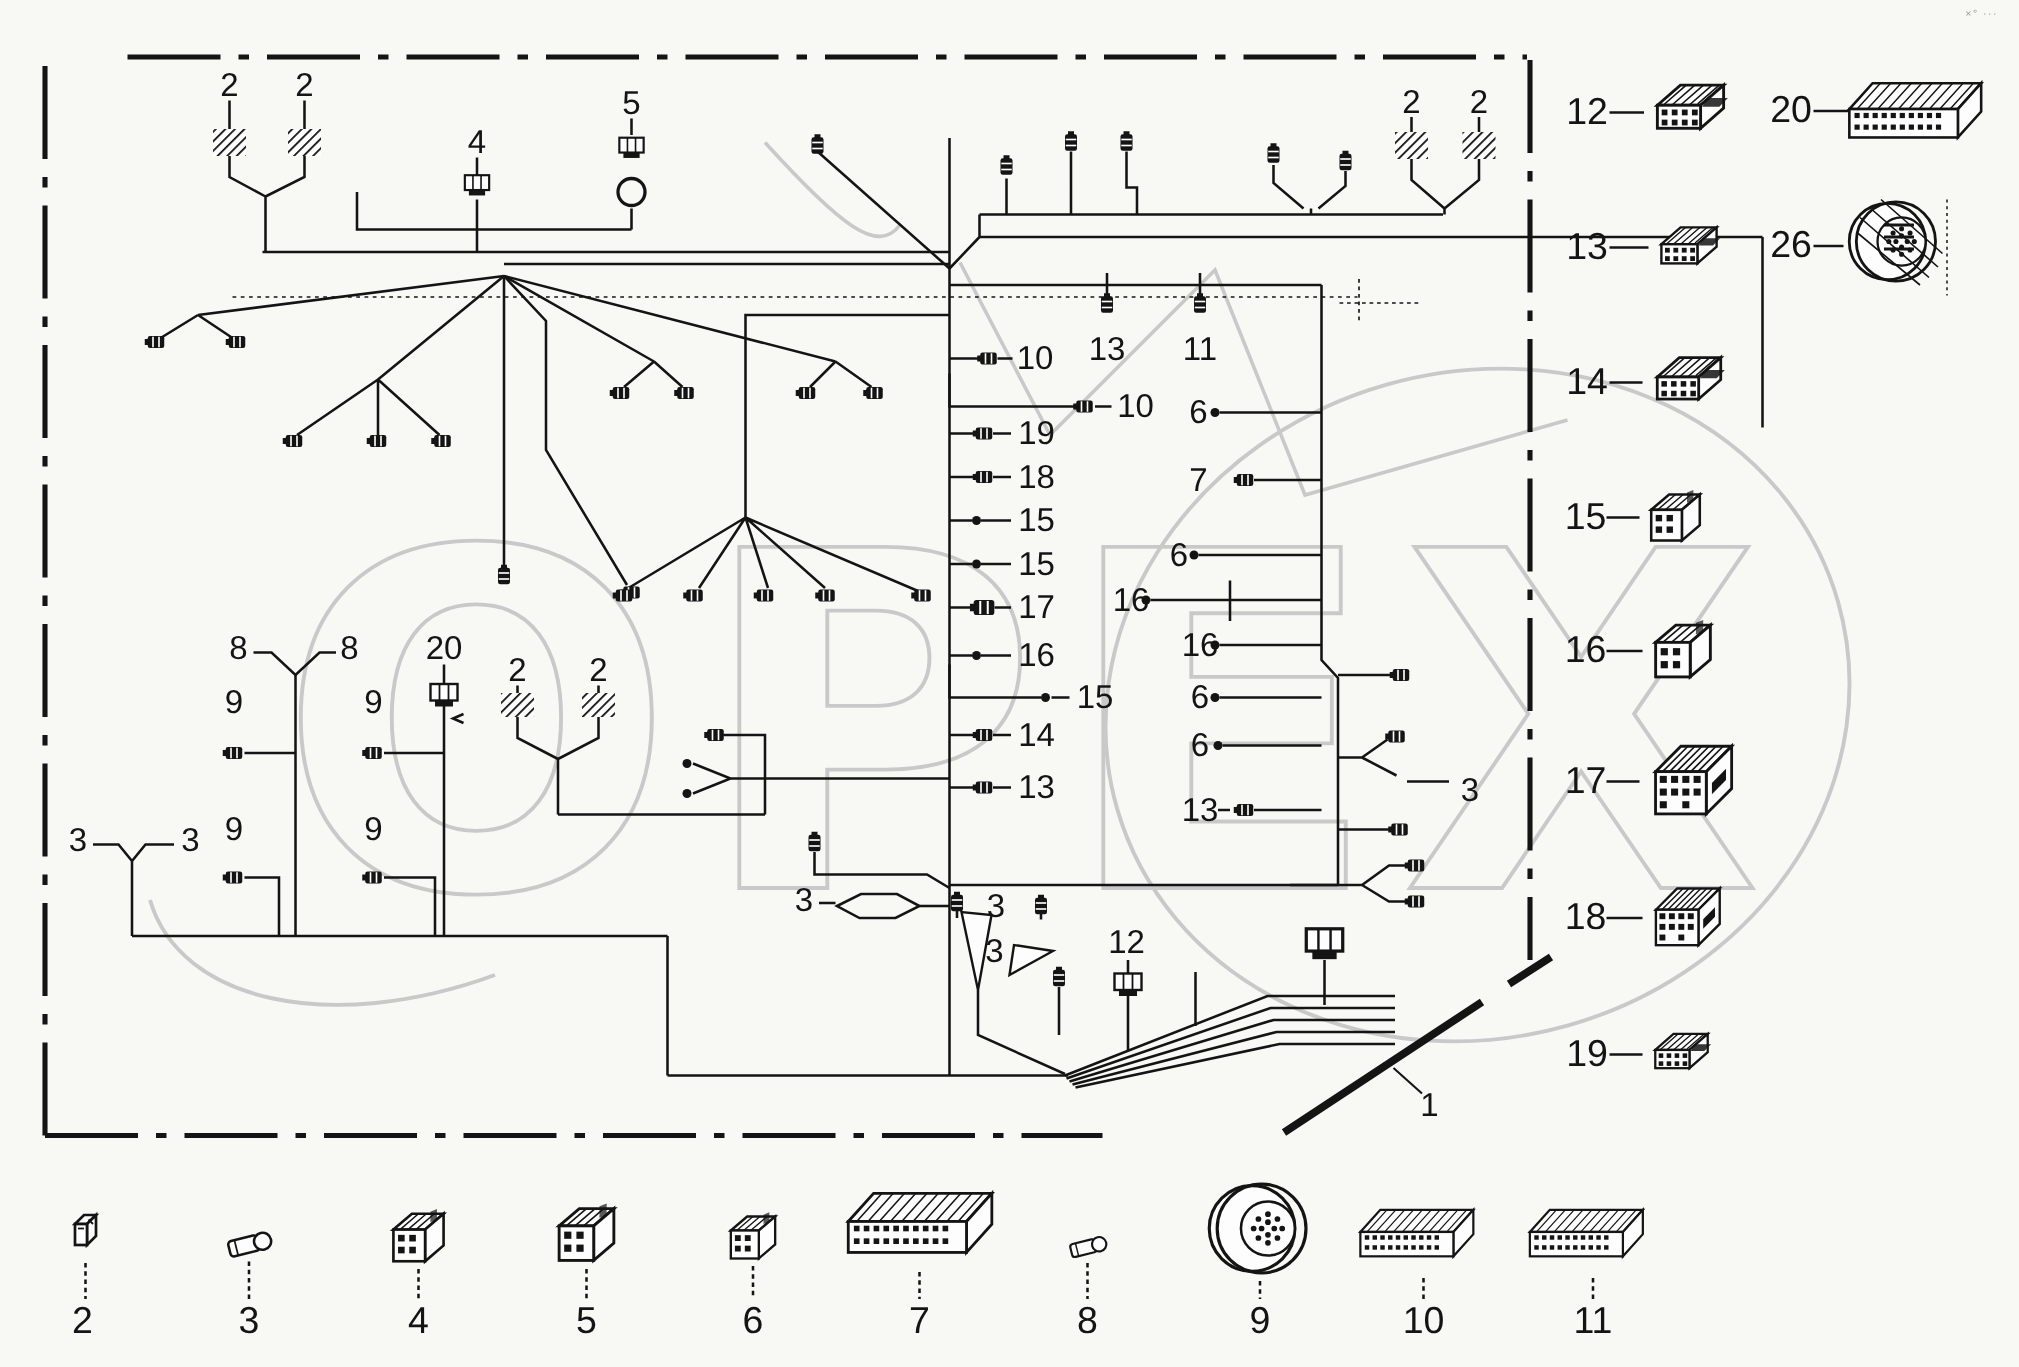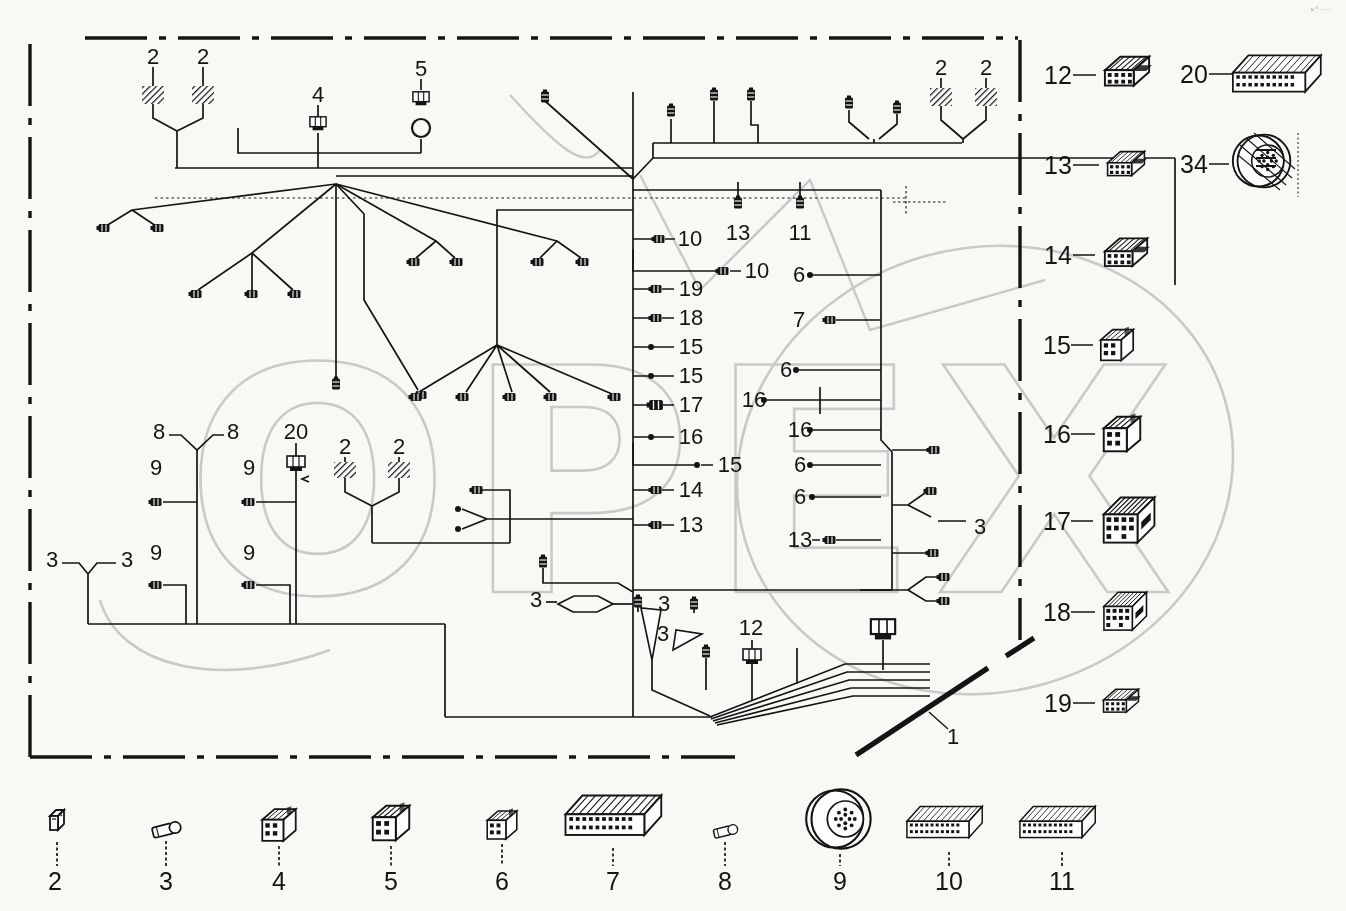--- a/index.html
+++ b/index.html
@@ -470,21 +470,21 @@
 <span class="lbl c" style="left:536px;top:600px">3</span>
 <span class="lbl c" style="left:664px;top:604px">3</span>
 <span class="lbl c" style="left:663px;top:634px">3</span>
 <span class="lbl c" style="left:751px;top:628px">12</span>
 <span class="lbl c" style="left:980px;top:527px">3</span>
 <span class="lbl c" style="left:953px;top:737px">1</span>
 
 <span class="lbl r" style="left:1058px;top:75px">12</span>
 <span class="lbl r" style="left:1194px;top:74px">20</span>
 <span class="lbl r" style="left:1058px;top:165px">13</span>
-<span class="lbl r" style="left:1194px;top:164px">34</span>
+<span class="lbl r" style="left:1194px;top:164px">26</span>
 <span class="lbl r" style="left:1058px;top:255px">14</span>
 <span class="lbl r" style="left:1057px;top:345px">15</span>
 <span class="lbl r" style="left:1057px;top:434px">16</span>
 <span class="lbl r" style="left:1057px;top:521px">17</span>
 <span class="lbl r" style="left:1057px;top:612px">18</span>
 <span class="lbl r" style="left:1058px;top:703px">19</span>
 
 <span class="lbl b" style="left:55px;top:881px">2</span>
 <span class="lbl b" style="left:166px;top:881px">3</span>
 <span class="lbl b" style="left:279px;top:881px">4</span>

